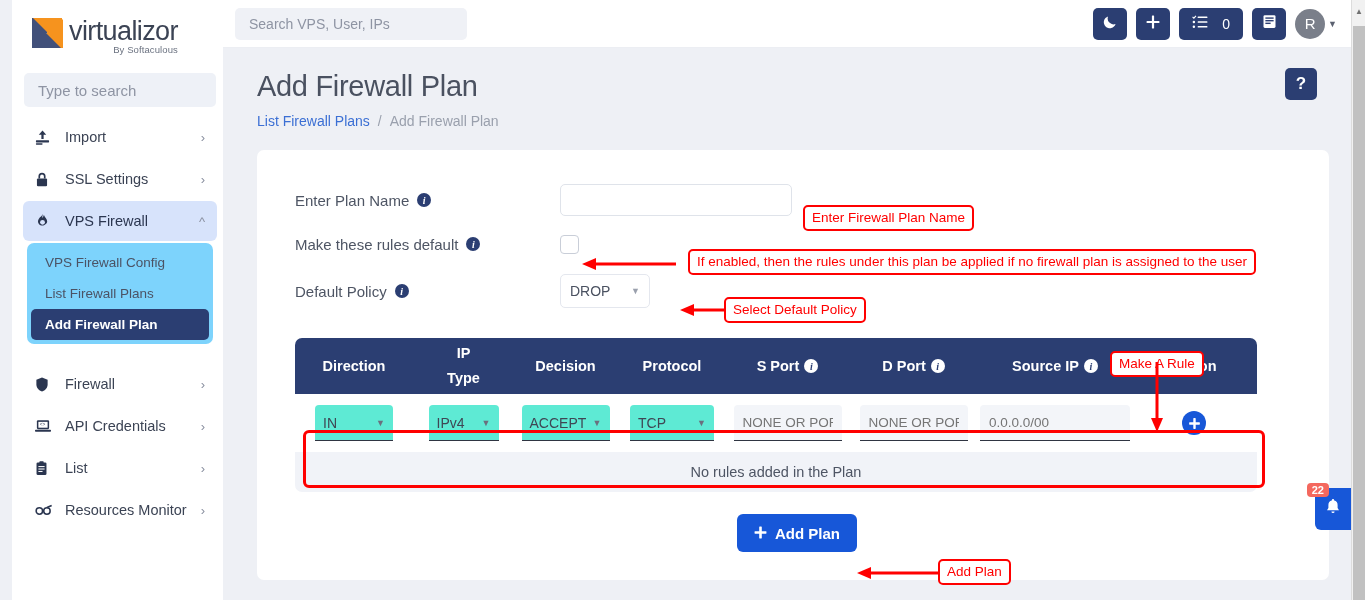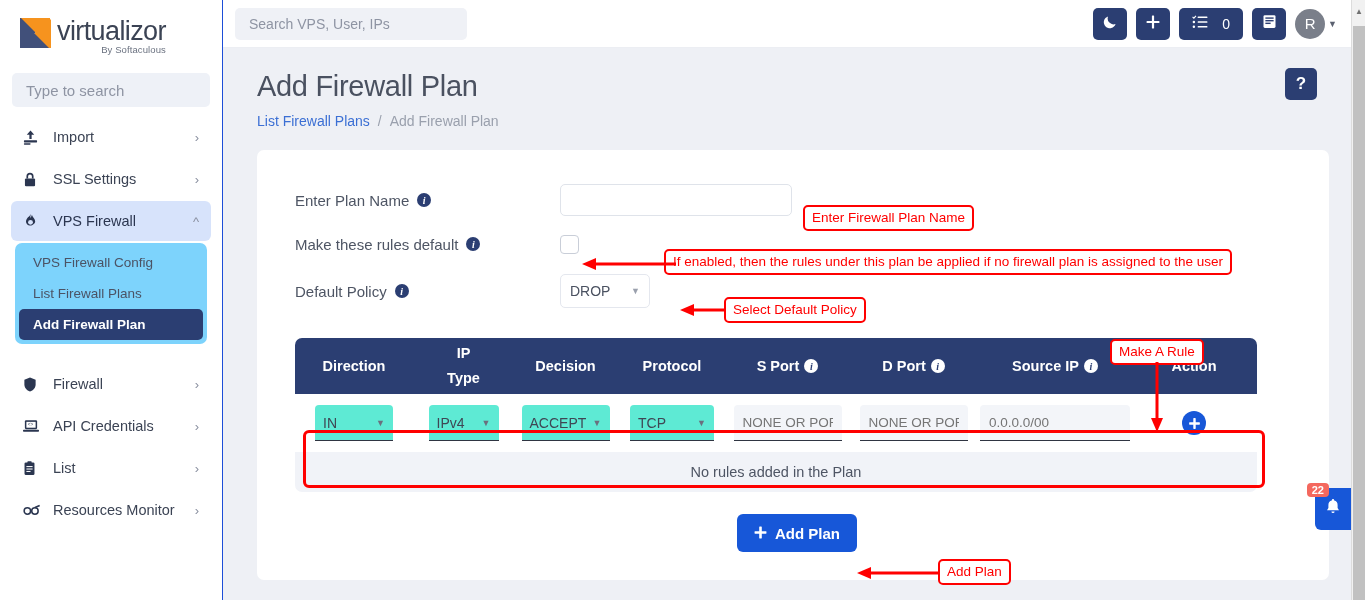--- a/index.html
+++ b/index.html
@@ -6,22 +6,22 @@
   html, body {
     width: 1365px; height: 600px;
     font-family: "Liberation Sans", sans-serif;
     background: #eef0f5;
     overflow: hidden;
   }
   #root { position: relative; width: 1365px; height: 600px; }
 
   
   .sidebar {
-    position: absolute; left: 0; top: 0; width: 223px; height: 600px;
-    background: #ffffff; border-right: 1px solid #1d4ed8;
+    position: absolute; left: 12px; top: 0; width: 223px; height: 600px;
+    background: #ffffff; border-right: 7px solid #1d4ed8;
     overflow: hidden;
   }
   .brand { padding: 16px 0 10px 18px; display: flex; align-items: flex-start; }
   .brand-mark { width: 34px; height: 34px; position: relative; flex: 0 0 34px; }
   .brand-text { margin-left: 5px; }
   .brand-name {
     font-size: 27px; color: #3b4354; letter-spacing: -0.6px;
     line-height: 30px; font-weight: 400;
   }
   .brand-sub {
@@ -518,33 +518,33 @@
           </svg>
         </span>
         <span>Add Plan</span>
       </button>
 
     </div>
   </div>
 
   <div class="anno" style="left:803px; top:205px;">Enter Firewall Plan Name</div>
 
-  <div class="anno" style="left:664px; top:249px;">If enabled, then the rules under this plan be applied if no firewall plan is assigned to the user</div>
+  <div class="anno" style="left:688px; top:249px;">If enabled, then the rules under this plan be applied if no firewall plan is assigned to the user</div>
   <svg class="arrow" style="left:580px; top:255px;" width="100" height="18">
     <line x1="96" y1="9" x2="14" y2="9" stroke="#ff0000" stroke-width="3"></line>
     <polygon points="2,9 16,3 16,15" fill="#ff0000"></polygon>
   </svg>
 
   <div class="anno" style="left:724px; top:297px;">Select Default Policy</div>
   <svg class="arrow" style="left:678px; top:301px;" width="52" height="18">
     <line x1="48" y1="9" x2="14" y2="9" stroke="#ff0000" stroke-width="3"></line>
     <polygon points="2,9 16,3 16,15" fill="#ff0000"></polygon>
   </svg>
 
-  <div class="anno" style="left:1110px; top:339px;text-align:center;">Make A Rule</div>
+  <div class="anno" style="left:1110px; top:351px;text-align:center;">Make A Rule</div>
   <svg class="arrow" style="left:1148px; top:362px;" width="18" height="72">
     <line x1="9" y1="0" x2="9" y2="58" stroke="#ff0000" stroke-width="3"></line>
     <polygon points="9,70 3,56 15,56" fill="#ff0000"></polygon>
   </svg>
 
   <div class="anno-box" style="left:303px; top:430px; width:962px; height:58px;"></div>
 
   <div class="anno" style="left:938px; top:559px;">Add Plan</div>
   <svg class="arrow" style="left:855px; top:564px;" width="88" height="18">
     <line x1="84" y1="9" x2="14" y2="9" stroke="#ff0000" stroke-width="3"></line>

